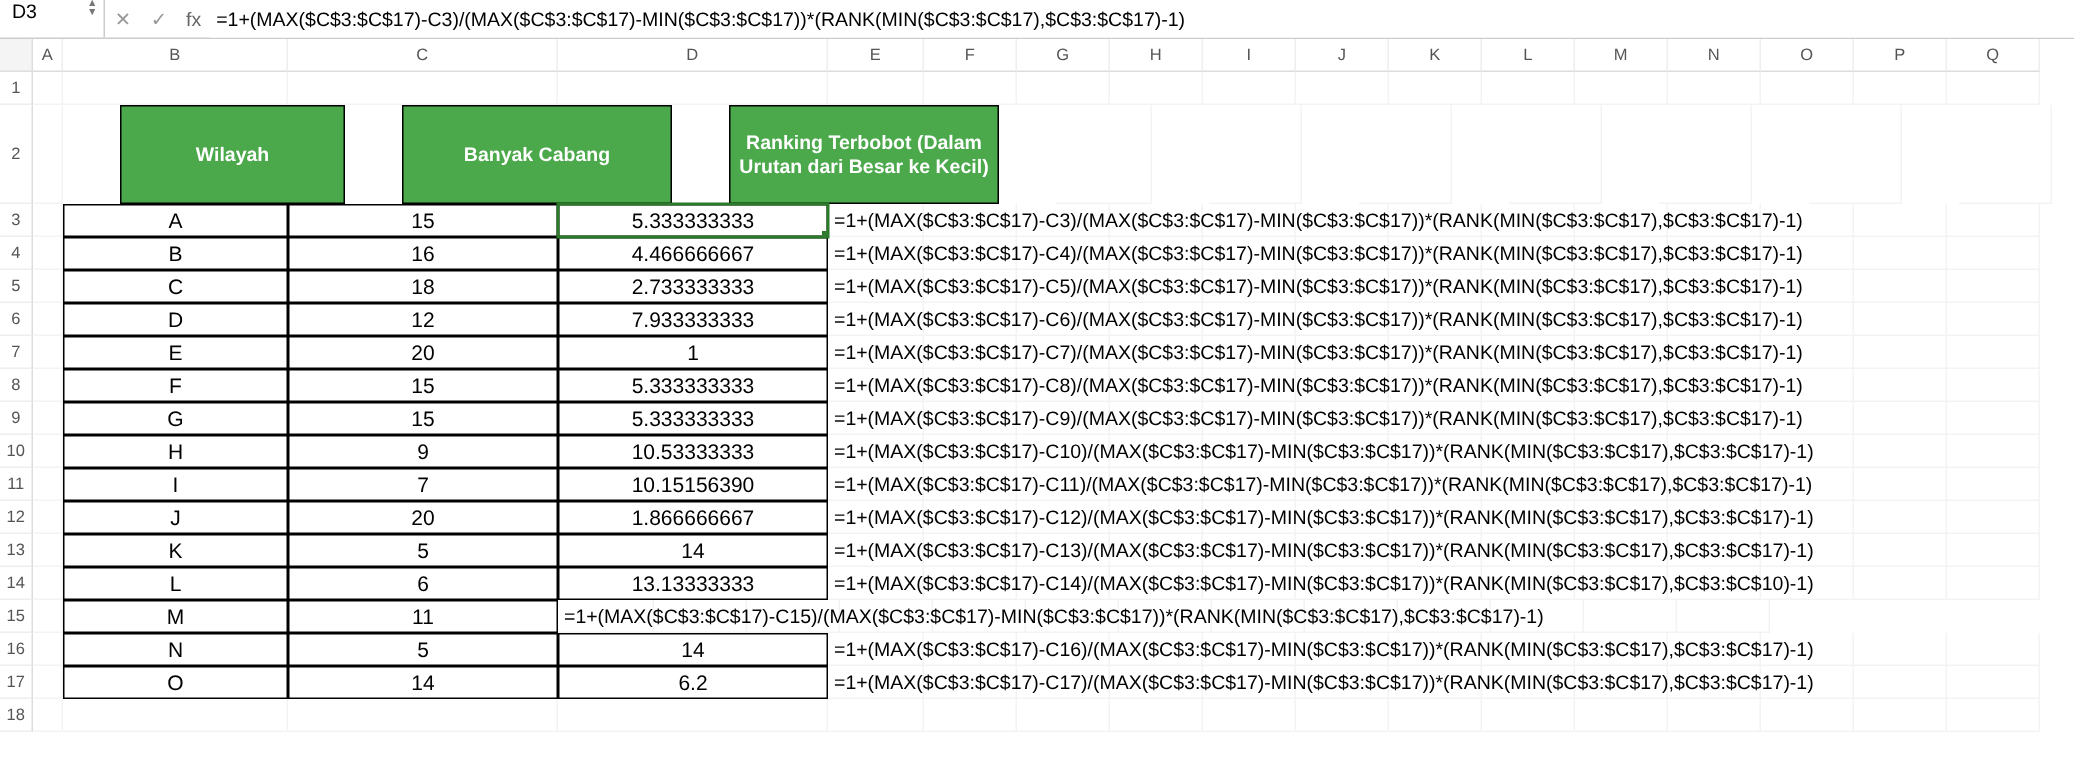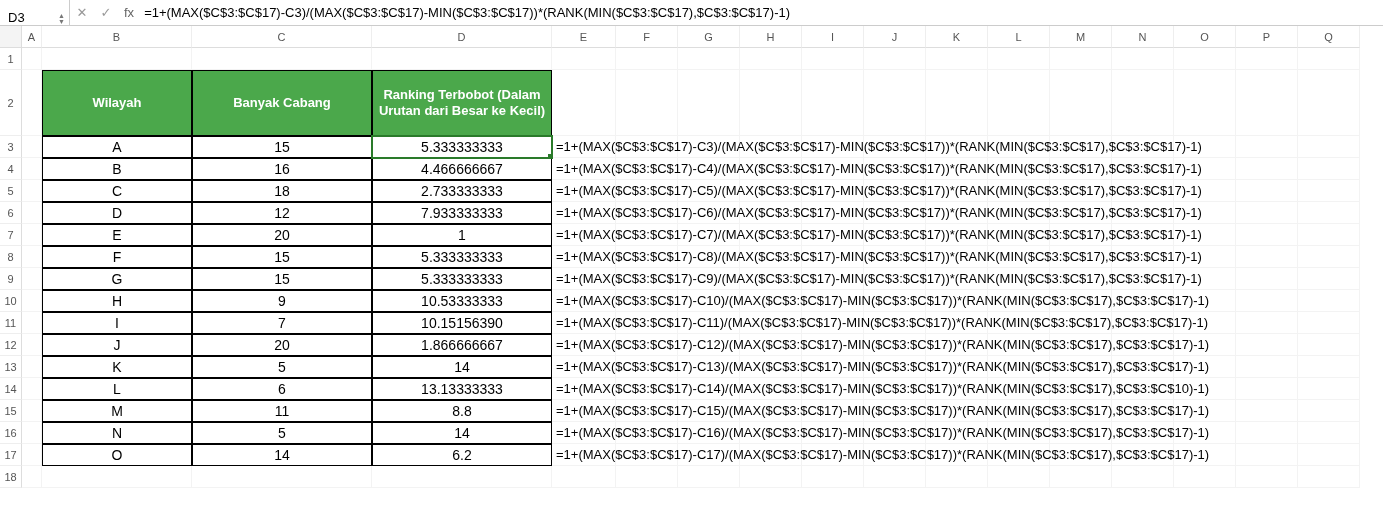--- a/index.html
+++ b/index.html
@@ -9,21 +9,21 @@
     display: flex;
     align-items: center;
     height: 26px;
     border-bottom: 1px solid #ccc;
     background: #fff;
   }
   .name-box {
     width: 70px;
     height: 100%;
     display: flex;
-    align-items: flex-end;
+    align-items: flex-start;
     padding-left: 8px;
     border-right: 1px solid #ccc;
     position: relative;
   }
   .name-box-stepper {
     display: flex;
     flex-direction: column;
     margin-left: auto;
     margin-right: 4px;
   }
@@ -145,21 +145,21 @@
   .selected-cell::after {
     content: "";
     position: absolute;
     right: -3px;
     bottom: -3px;
     width: 6px;
     height: 6px;
     background: #2a7a2a;
   }
   
-  .row-tall { height: 66px !important; }
+  .row-tall { height: 66px !important; gap: 38px; }
   .rowhdr.tall { height: 66px; }
   
   .overflow-text {
     position: relative;
     overflow: visible;
   }
   .overflow-text span {
     position: absolute;
     left: 4px;
     white-space: nowrap;
@@ -520,21 +520,20 @@
           <div class="cell wStd"></div>
           <div class="cell wStd"></div>
           <div class="cell wStd"></div>
           <div class="cell wStd"></div>
           <div class="cell wStd"></div>
         </div>
         <div class="grow">
           <div class="cell wA"></div>
           <div class="cell wB table-cell">M</div>
           <div class="cell wC table-cell">11</div>
-          <div class="cell wD table-cell">8.8</div>
           <div class="cell wE overflow-text">
             <span>=1+(MAX($C$3:$C$17)-C15)/(MAX($C$3:$C$17)-MIN($C$3:$C$17))*(RANK(MIN($C$3:$C$17),$C$3:$C$17)-1)</span>
           </div>
           <div class="cell wStd"></div>
           <div class="cell wStd"></div>
           <div class="cell wStd"></div>
           <div class="cell wStd"></div>
           <div class="cell wStd"></div>
           <div class="cell wStd"></div>
           <div class="cell wStd"></div>

